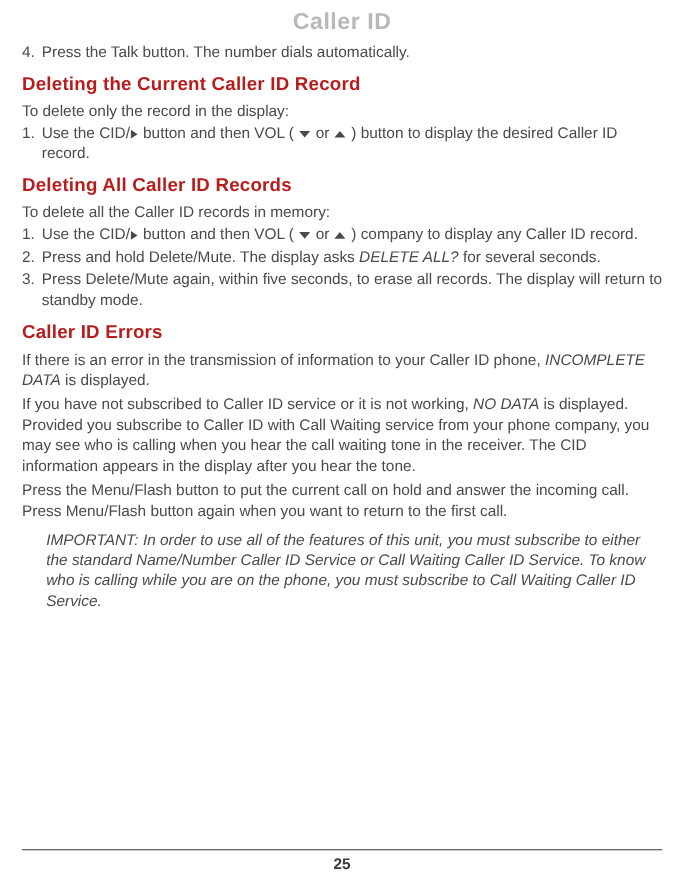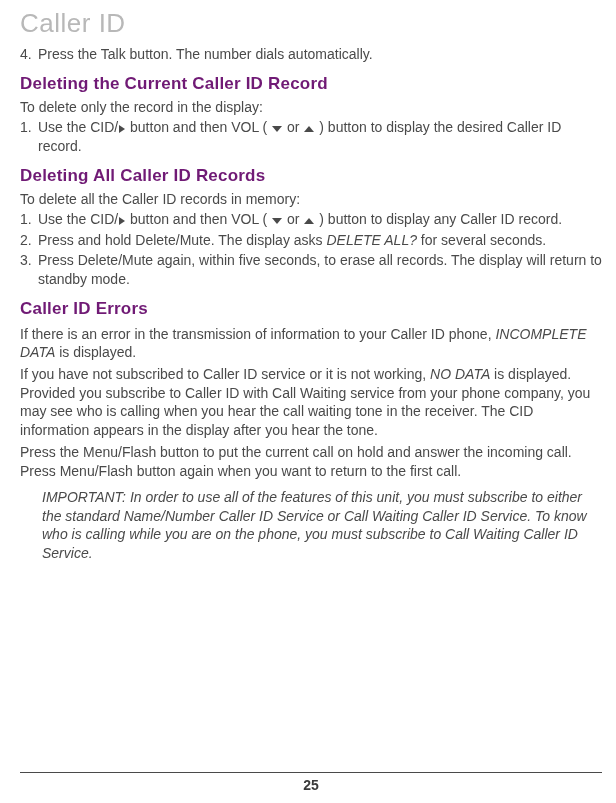--- a/index.html
+++ b/index.html
@@ -6,36 +6,36 @@
   body {
     width: 616px;
     height: 803px;
     background: #fff;
     font-family: "Helvetica Neue", Arial, sans-serif;
     color: #4a4a4a;
     padding: 8px 14px 10px 20px;
     position: relative;
   }
   .header-title {
-    text-align: left;
-    font-size: 26px;
-    font-weight: 400;
+    text-align: center;
+    font-size: 21px;
+    font-weight: 700;
     color: #b8b8b8;
     letter-spacing: 0.5px;
     margin-bottom: 6px;
     font-family: "Arial Narrow", Arial, sans-serif;
     font-stretch: condensed;
   }
   .content { font-size: 14px; line-height: 1.32; }
   .num-item { margin-bottom: 2px; padding-left: 18px; text-indent: -18px; }
   .num-item .num { display: inline-block; width: 18px; text-indent: 0; }
   h2.section {
     font-size: 17px;
     font-weight: 700;
-    color: #701a75;
+    color: #b91c1c;
     margin-top: 10px;
     margin-bottom: 2px;
     font-family: "Arial Narrow", Arial, sans-serif;
     font-stretch: condensed;
     letter-spacing: 0.2px;
   }
   .intro { margin-bottom: 2px; }
   .para { margin-top: 4px; }
   .italic { font-style: italic; }
   .note-block {
@@ -78,21 +78,21 @@
 
   <h2 class="section">Deleting the Current Caller ID Record</h2>
   <div class="intro">To delete only the record in the display:</div>
   <div class="num-item">
     <span class="num">1.</span><span><span>Use the CID/</span><span class="arrow arrow-right"></span><span> button and then VOL ( </span><span class="arrow arrow-down"></span><span> or </span><span class="arrow arrow-up"></span><span> ) button to display the desired Caller ID record.</span></span>
   </div>
 
   <h2 class="section">Deleting All Caller ID Records</h2>
   <div class="intro">To delete all the Caller ID records in memory:</div>
   <div class="num-item">
-    <span class="num">1.</span><span><span>Use the CID/</span><span class="arrow arrow-right"></span><span> button and then VOL ( </span><span class="arrow arrow-down"></span><span> or </span><span class="arrow arrow-up"></span><span> ) button to display any Caller ID record.</span></span>
+    <span class="num">1.</span><span><span>Use the CID/</span><span class="arrow arrow-right"></span><span> button and then VOL ( </span><span class="arrow arrow-down"></span><span> or </span><span class="arrow arrow-up"></span><span> ) company to display any Caller ID record.</span></span>
   </div>
   <div class="num-item">
     <span class="num">2.</span><span><span>Press and hold Delete/Mute. The display asks </span><span class="italic">DELETE ALL?</span><span> for several seconds.</span></span>
   </div>
   <div class="num-item">
     <span class="num">3.</span><span>Press Delete/Mute again, within five seconds, to erase all records. The display will return to standby mode.</span>
   </div>
 
   <h2 class="section">Caller ID Errors</h2>
   <div class="para">

